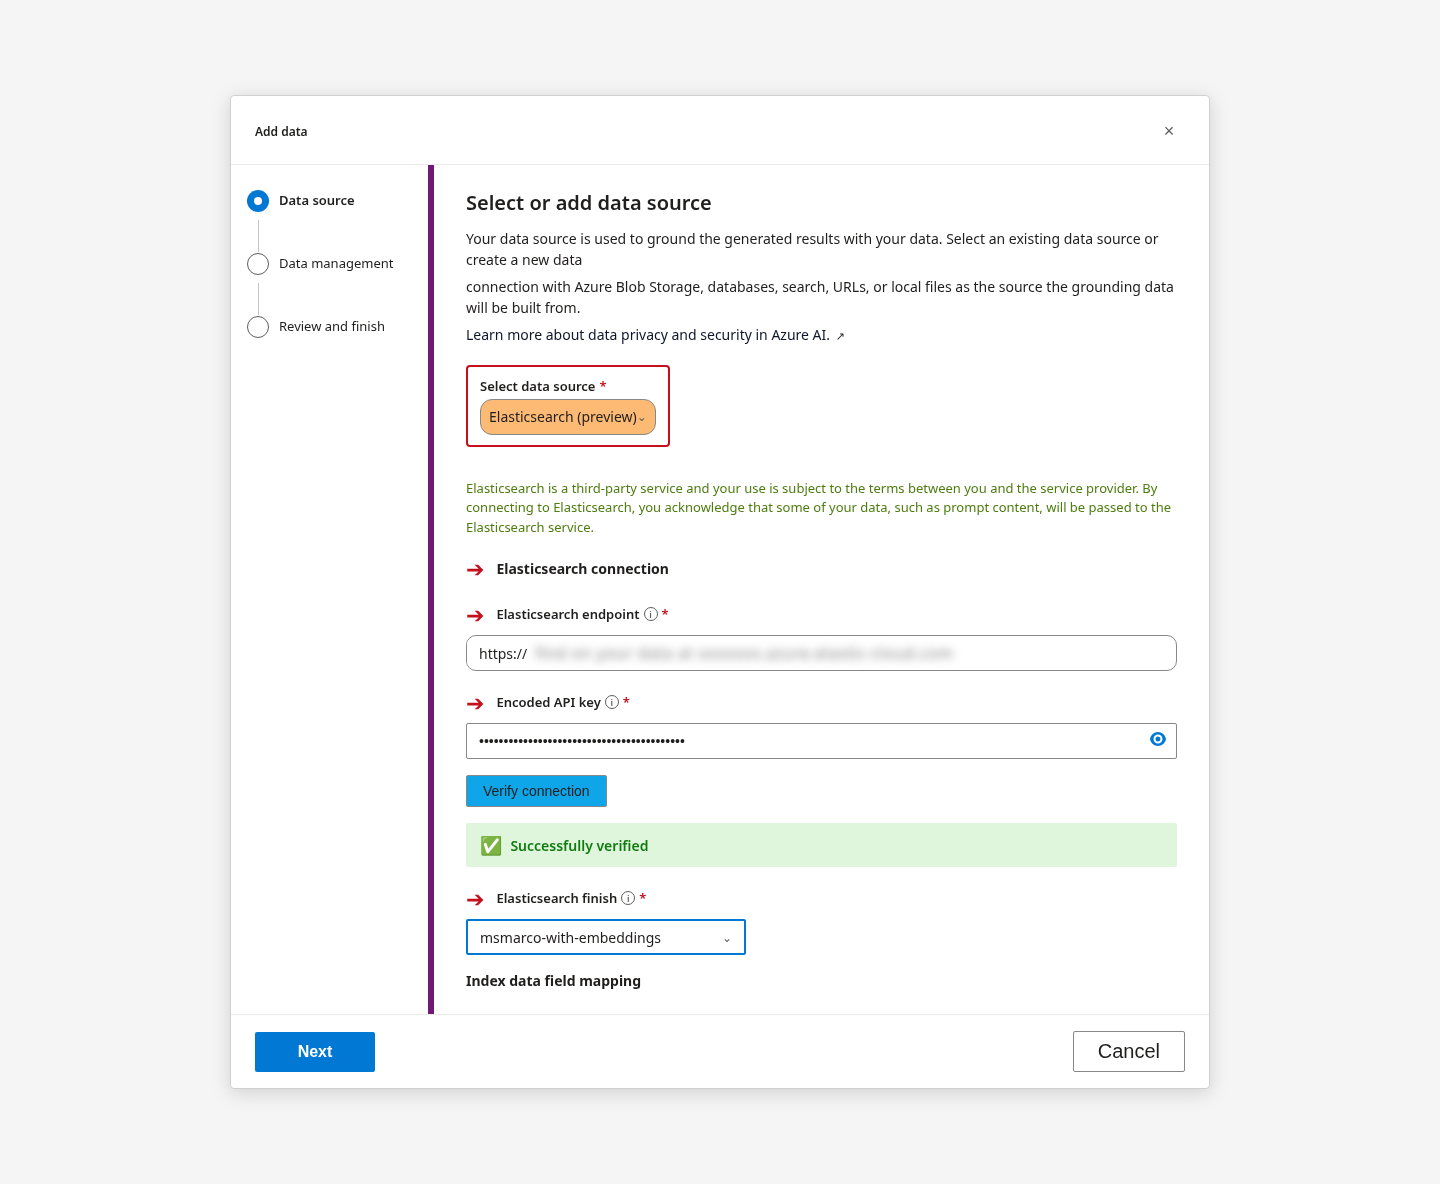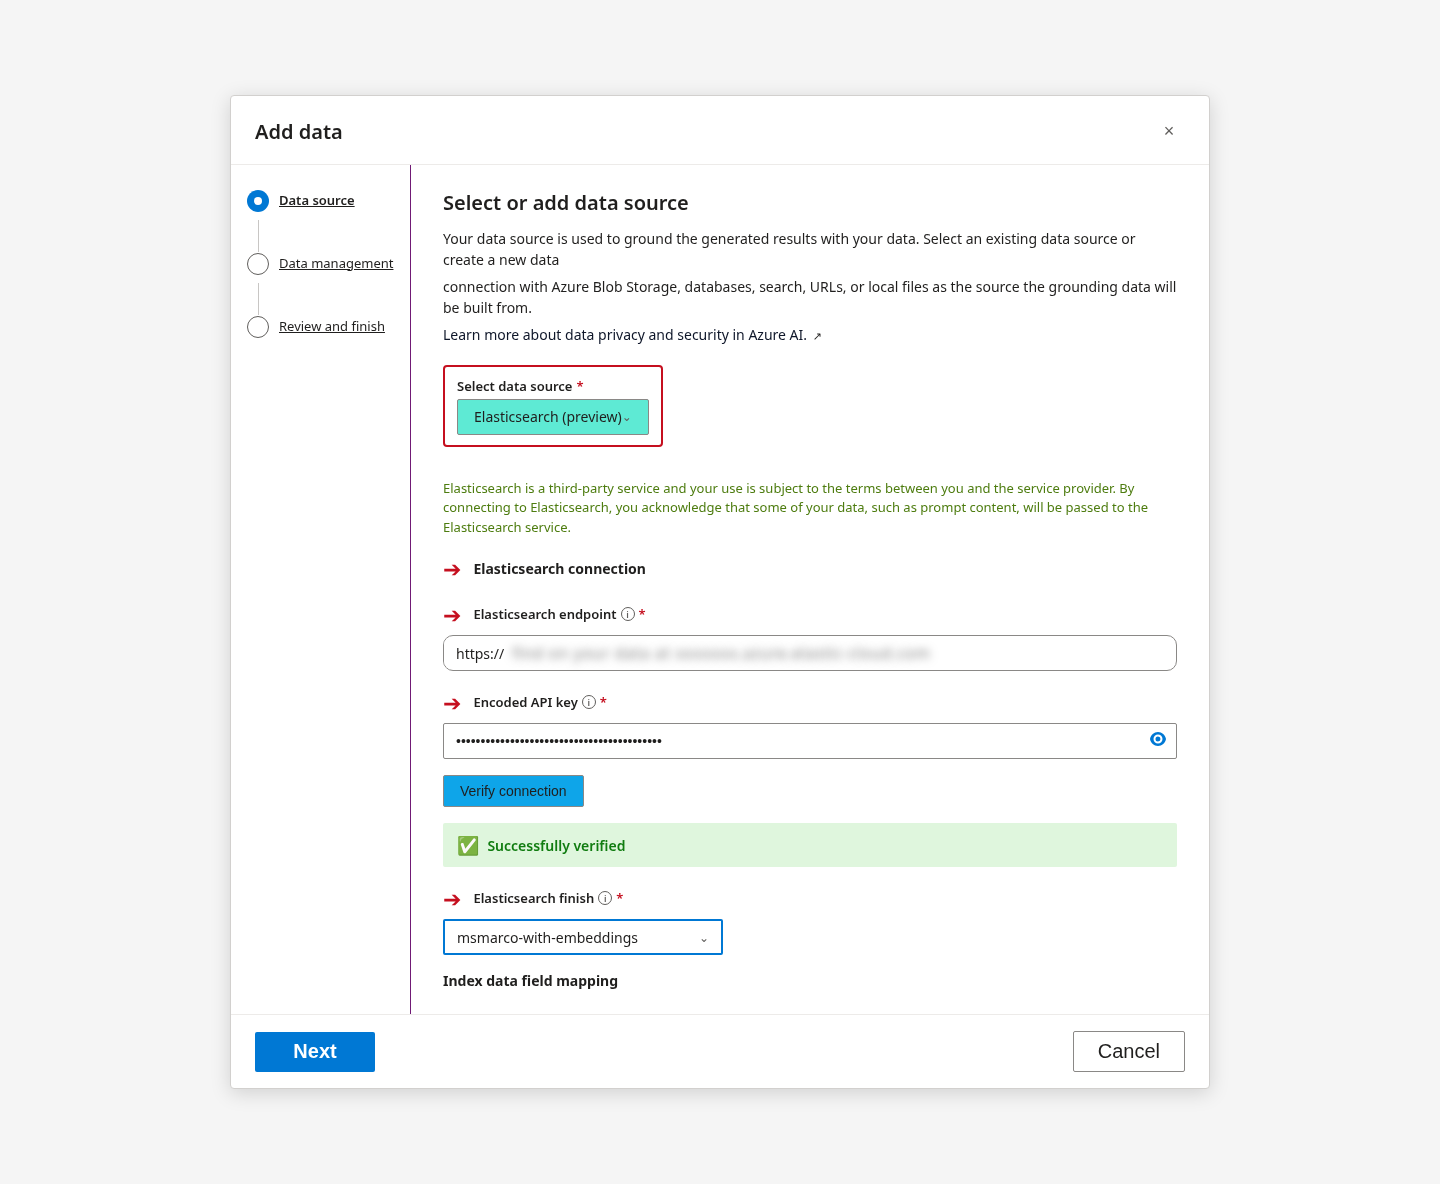--- a/index.html
+++ b/index.html
@@ -24,21 +24,21 @@
       flex-direction: column;
     }
     .dialog-header {
       display: flex;
       justify-content: space-between;
       align-items: center;
       padding: 20px 24px 16px 24px;
       border-bottom: 1px solid #edebe9;
     }
     .dialog-title {
-      font-size: 20px;
+      font-size: 12px;
       font-weight: 600;
       color: #201f1e;
     }
     .close-btn {
       background: none;
       border: none;
       cursor: pointer;
       font-size: 18px;
       color: #605e5c;
       padding: 4px;
@@ -47,25 +47,24 @@
       justify-content: center;
       width: 32px;
       height: 32px;
       border-radius: 2px;
     }
     .dialog-body {
       display: flex;
       flex: 1;
     }
     .sidebar {
-      width: 180px;
+      width: 203px;
       padding: 24px 16px;
-      border-right: 1px solid #701a75;
+      border-right: 6px solid #701a75;
       flex-shrink: 0;
-      text-decoration: underline;
     }
     .step-item {
       display: flex;
       align-items: flex-start;
       margin-bottom: 8px;
       position: relative;
     }
     .step-connector {
       width: 1px;
       background: #c8c6c4;
@@ -159,24 +158,24 @@
       border-radius: 50%;
       display: inline-flex;
       align-items: center;
       justify-content: center;
       font-size: 9px;
       color: #605e5c;
       cursor: pointer;
     }
     .select-control {
       width: 100%;
-      padding: 6px 16px;
+      padding: 6px 8px;
       border: 1px solid #8a8886;
-      border-radius: 2px;
-      background: #5eead4;
+      border-radius: 12px;
+      background: #fdba74;
       font-size: 14px;
       cursor: pointer;
       display: flex;
       align-items: center;
       justify-content: space-between;
       min-height: 36px;
     }
     .chevron-down {
       font-size: 12px;
       color: #605e5c;
@@ -281,21 +280,21 @@
       display: flex;
       justify-content: space-between;
       align-items: center;
     }
     .next-btn {
       background: #0078d4;
       color: #ffffff;
       border: none;
       border-radius: 2px;
       padding: 8px 32px;
-      font-size: 20px;
+      font-size: 16px;
       font-weight: 600;
       cursor: pointer;
       min-width: 120px;
       min-height: 40px;
     }
     .cancel-btn {
       background: #ffffff;
       color: #201f1e;
       border: 1px solid #8a8886;
       border-radius: 2px;

